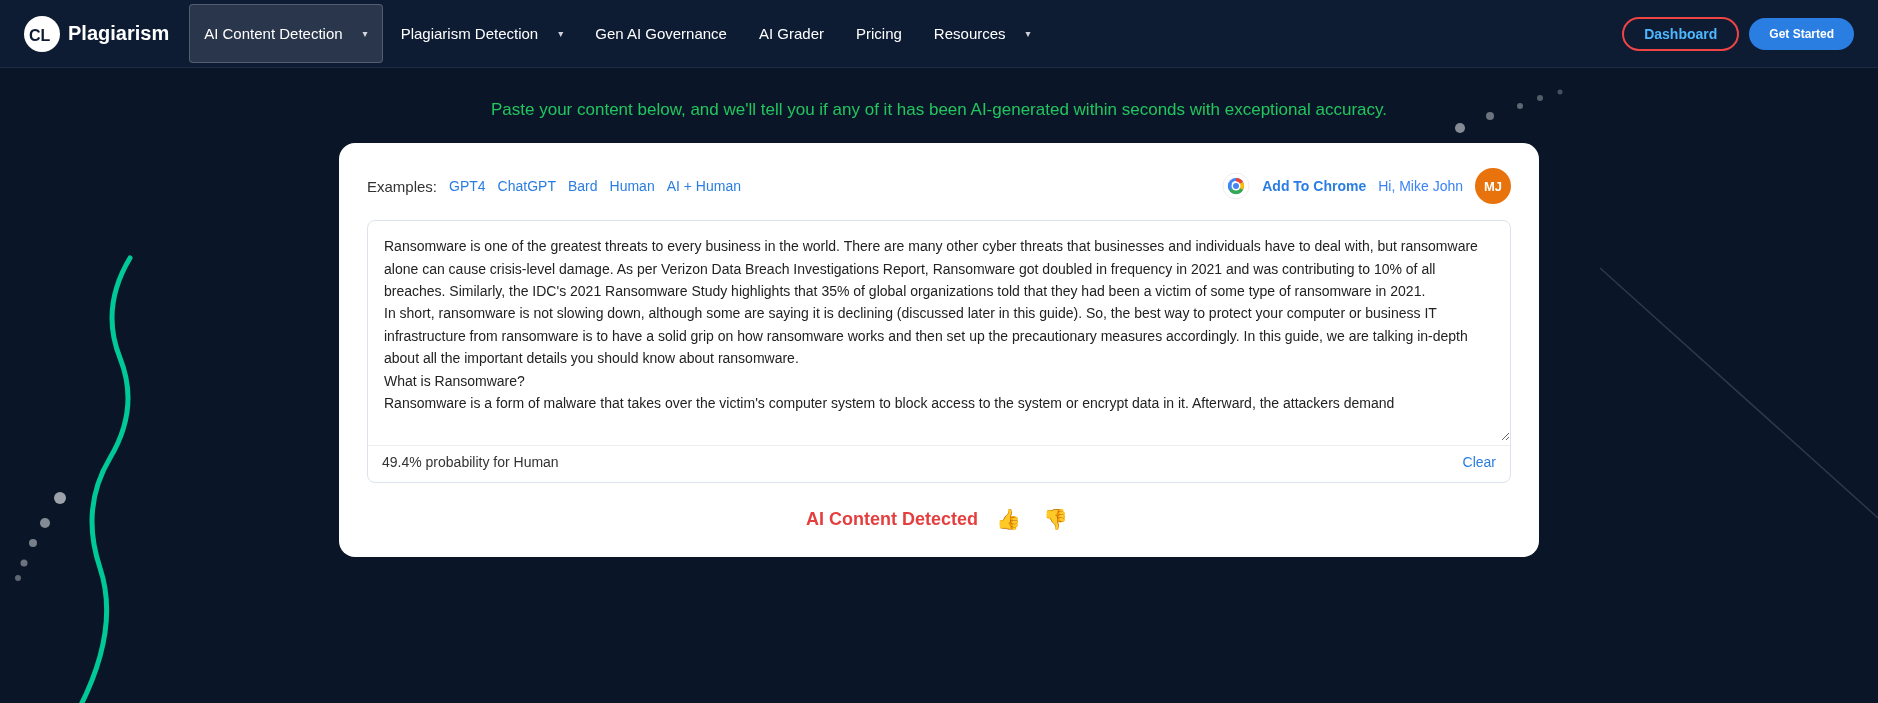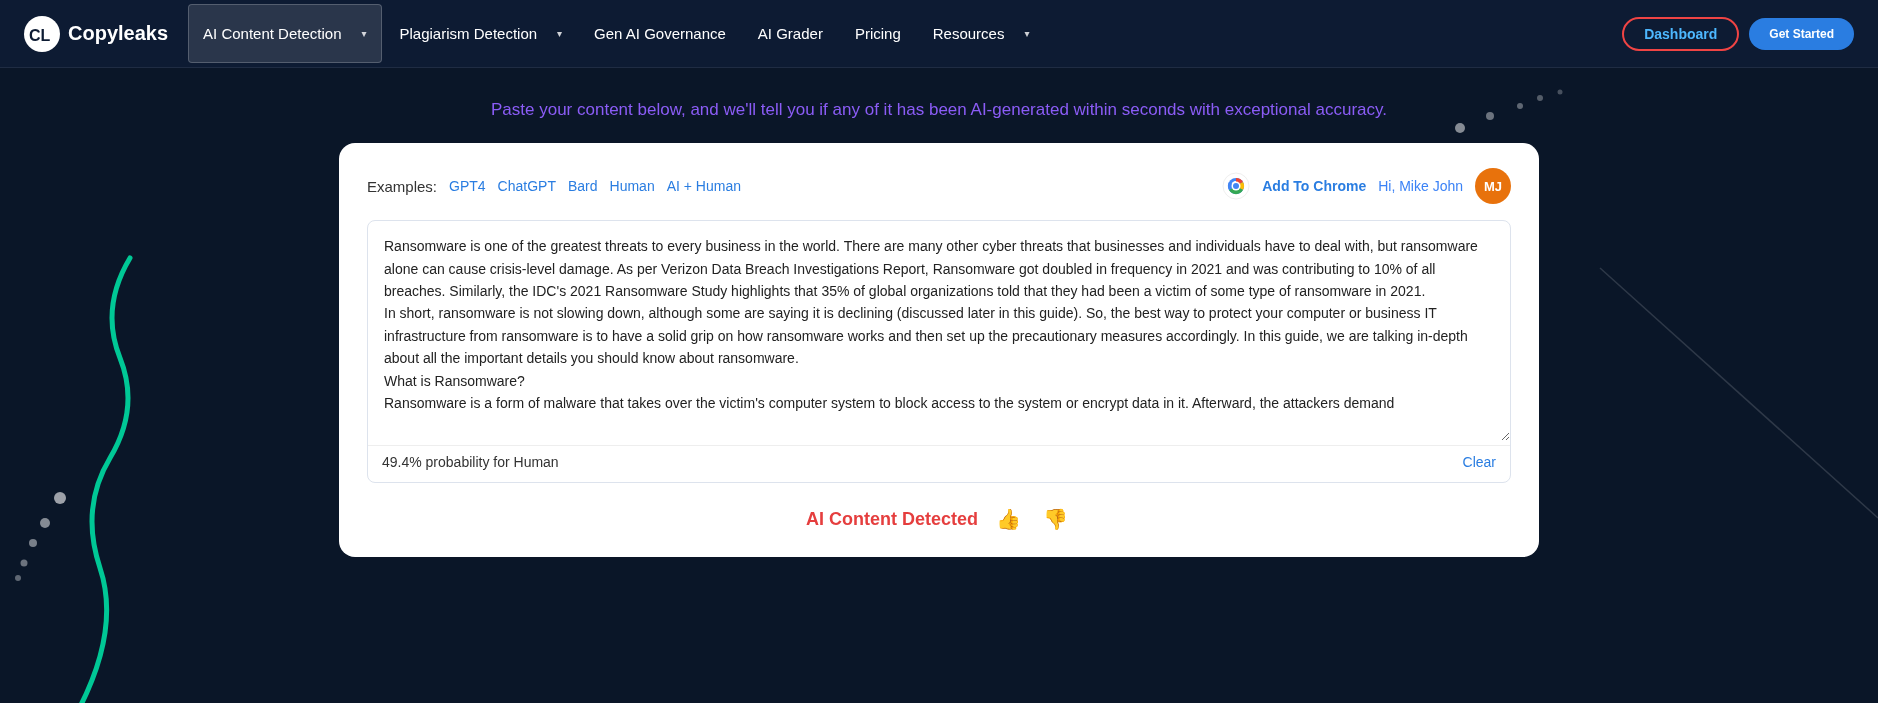--- a/index.html
+++ b/index.html
@@ -99,21 +99,21 @@
     
     .bg-decor {
       position: absolute;
       top: 0; left: 0; right: 0; bottom: 0;
       pointer-events: none;
     }
 
     
     .subtitle {
       text-align: center;
-      color: #8b5cf6;
+      color: #22c55e;
       font-size: 17px;
       padding: 28px 25px 20px;
       line-height: 1.6;
     }
 
     
     .card {
       background: #fff;
       border-radius: 16px;
       margin: 0 auto;
@@ -251,21 +251,21 @@
 </head>
 <body>
 
 <nav>
   <div class="logo-area">
 
     <svg class="logo-icon" viewBox="0 0 36 36" fill="none" xmlns="http://www.w3.org/2000/svg">
       <circle cx="18" cy="18" r="18" fill="#fff"></circle>
       <text x="5" y="25" font-size="16" font-weight="700" fill="#0d1b33">CL</text>
     </svg>
-    <span class="logo-text">Copyleaks</span>
+    <span class="logo-text">Plagiarism</span>
   </div>
 
   <div class="nav-items">
     <div class="nav-item nav-item-active">
       <span>AI Content Detection</span>
       <span class="chevron">▾</span>
     </div>
     <div class="nav-item">
       <span>Plagiarism Detection</span>
       <span class="chevron">▾</span>

